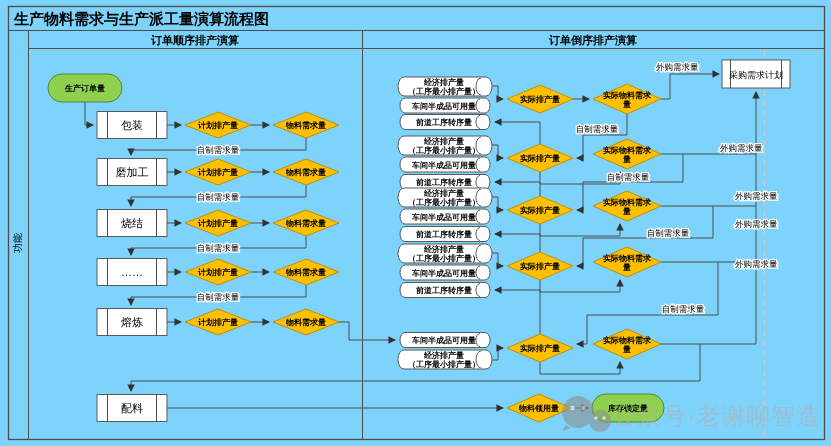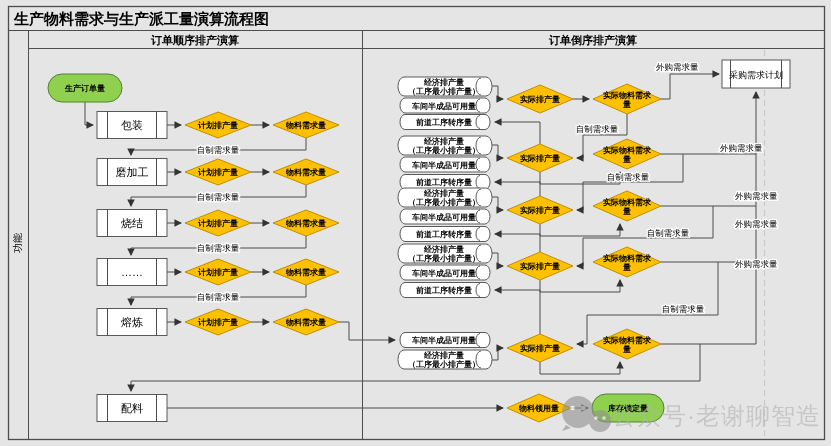--- a/index.html
+++ b/index.html
@@ -1,17 +1,17 @@
 <!DOCTYPE html>
 <html><head>
 <meta charset="utf-8">
 <style>
   html,body{margin:0;padding:0;background:#fff;}
   body{font-family:"Liberation Sans","DejaVu Sans",sans-serif;}
-  .stage{position:relative;width:831px;height:446px;background:#e5e5e5;overflow:hidden;}
+  .stage{position:relative;width:831px;height:446px;background:#7dd3fc;overflow:hidden;}
   svg{display:block;}
   .frame{fill:none;stroke:#4d4d4d;stroke-width:1.3;}
   .grid{stroke:#4d4d4d;stroke-width:1;}
   .edge{fill:none;stroke:#4d4d4d;stroke-width:1;}
   .shape{stroke:#595959;stroke-width:1;}
   .proc{fill:#ffffff;}
   .green{fill:#8FD14F;stroke:#538135;}
   .dia{fill:#FFC000;stroke:#BF8F00;}
   .cyl{fill:#ffffff;stroke:#595959;}
   .cylarc{fill:none;stroke:#595959;stroke-width:1;}

